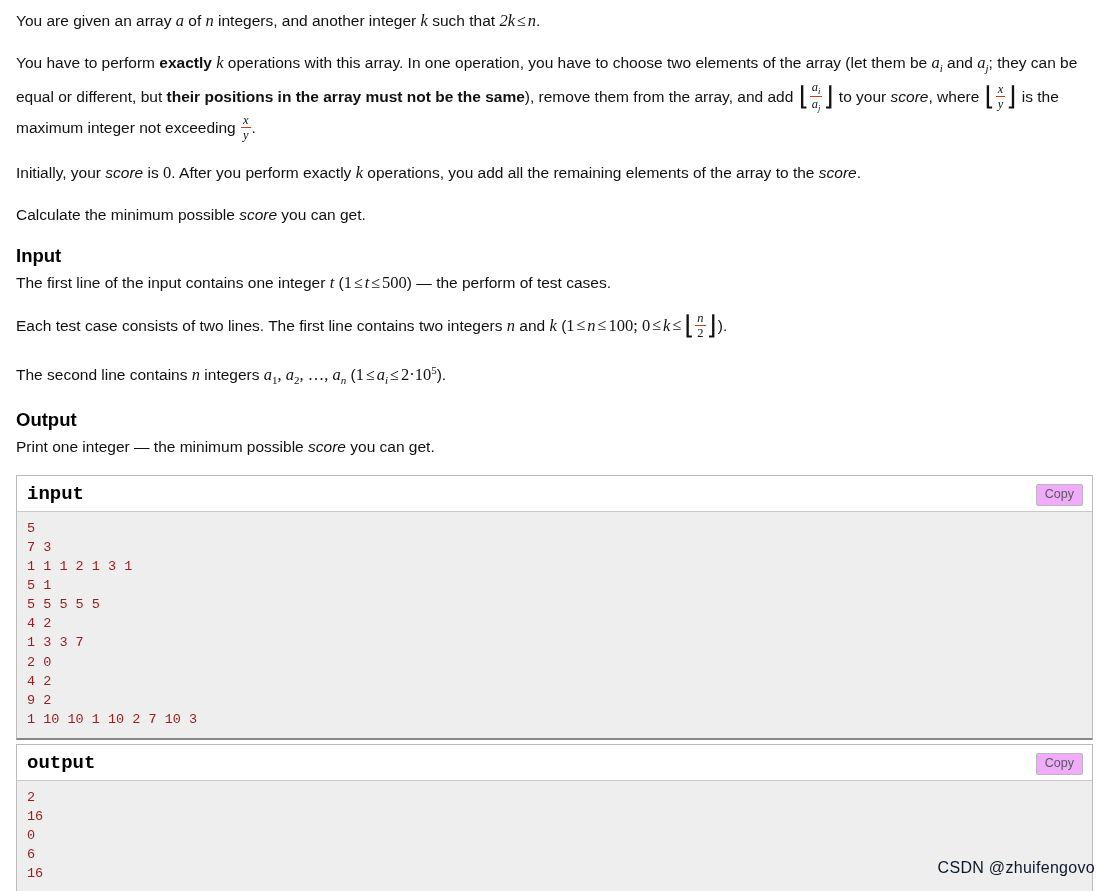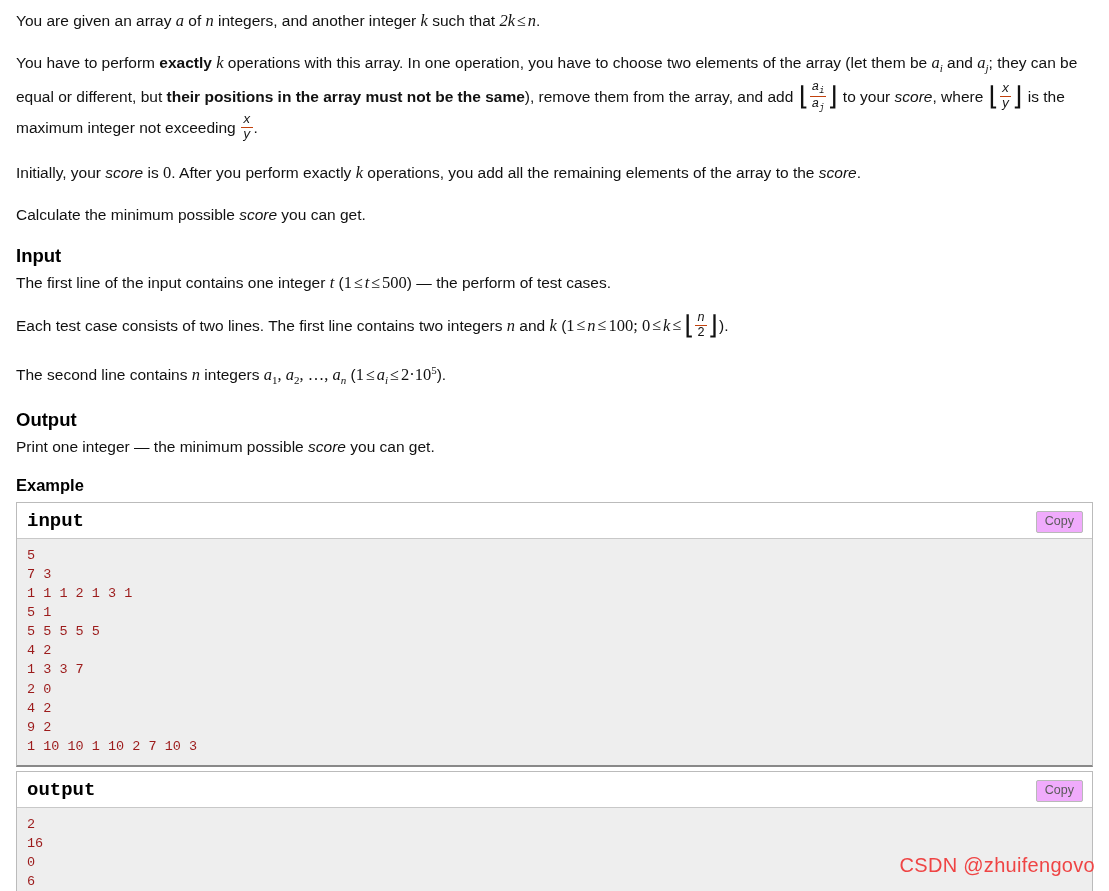--- a/index.html
+++ b/index.html
@@ -71,21 +71,21 @@
     font-family: "Liberation Serif", serif;
     font-size: 26px;
     line-height: 0;
     vertical-align: middle;
     font-style: normal;
   }
   .frac {
     display: inline-block;
     vertical-align: middle;
     text-align: left;
-    font-family: Liberation Mono, monospace;
+    font-family: Liberation Serif, serif;
     font-style: italic;
     font-size: 12.5px;
     line-height: 1.12;
     margin: 0 1px;
     position: relative;
     top: -1px;
   }
   .frac .num { display: block; padding: 0 2px; }
   .frac .den { display: block; padding: 0 2px; border-top: 1px solid #c2410c; }
   .frac .sb { font-size: 8.5px; vertical-align: -0.3em; }
@@ -153,22 +153,22 @@
     overflow: hidden;
   }
   #output-block .io-pre { padding-bottom: 14px; }
 
   
   .watermark {
     position: absolute;
     right: 14px;
     bottom: 14px;
     font-family: "Liberation Sans", sans-serif;
-    font-size: 20px;
-    color: #ef4444;
+    font-size: 16px;
+    color: #0f172a;
     letter-spacing: 0.3px;
     user-select: none;
     pointer-events: none;
   }
 </style>
 </head>
 <body>
 
 <div class="page">
 
@@ -192,21 +192,20 @@
 
     <p class="para"><span>The second line contains </span><span class="m">n</span><span> integers </span><span class="m">a</span><span class="sub" style="font-style:normal;">1</span><span class="mr">, </span><span class="m">a</span><span class="sub" style="font-style:normal;">2</span><span class="mr">, </span><span class="mr">…</span><span class="mr">, </span><span class="m">a</span><span class="sub">n</span><span> (</span><span class="mr">1</span><span class="le">≤</span><span class="m">a</span><span class="sub">i</span><span class="le">≤</span><span class="mr">2</span><span class="mr">·</span><span class="mr">10</span><span class="sup">5</span><span>).</span></p>
   </div>
 
   <div class="section-block">
     <h2 class="section">Output</h2>
     <p class="para"><span>Print one integer — the minimum possible </span><i>score</i><span> you can get.</span></p>
   </div>
 
   <div>
-    <h2 class="example-title">Example</h2>
 
     <div class="sample-tests">
 
       <div class="io-block" id="input-block">
         <div class="io-title">input</div>
         <button class="copy-btn">Copy</button>
         <pre class="io-pre">5
 7 3
 1 1 1 2 1 3 1
 5 1

